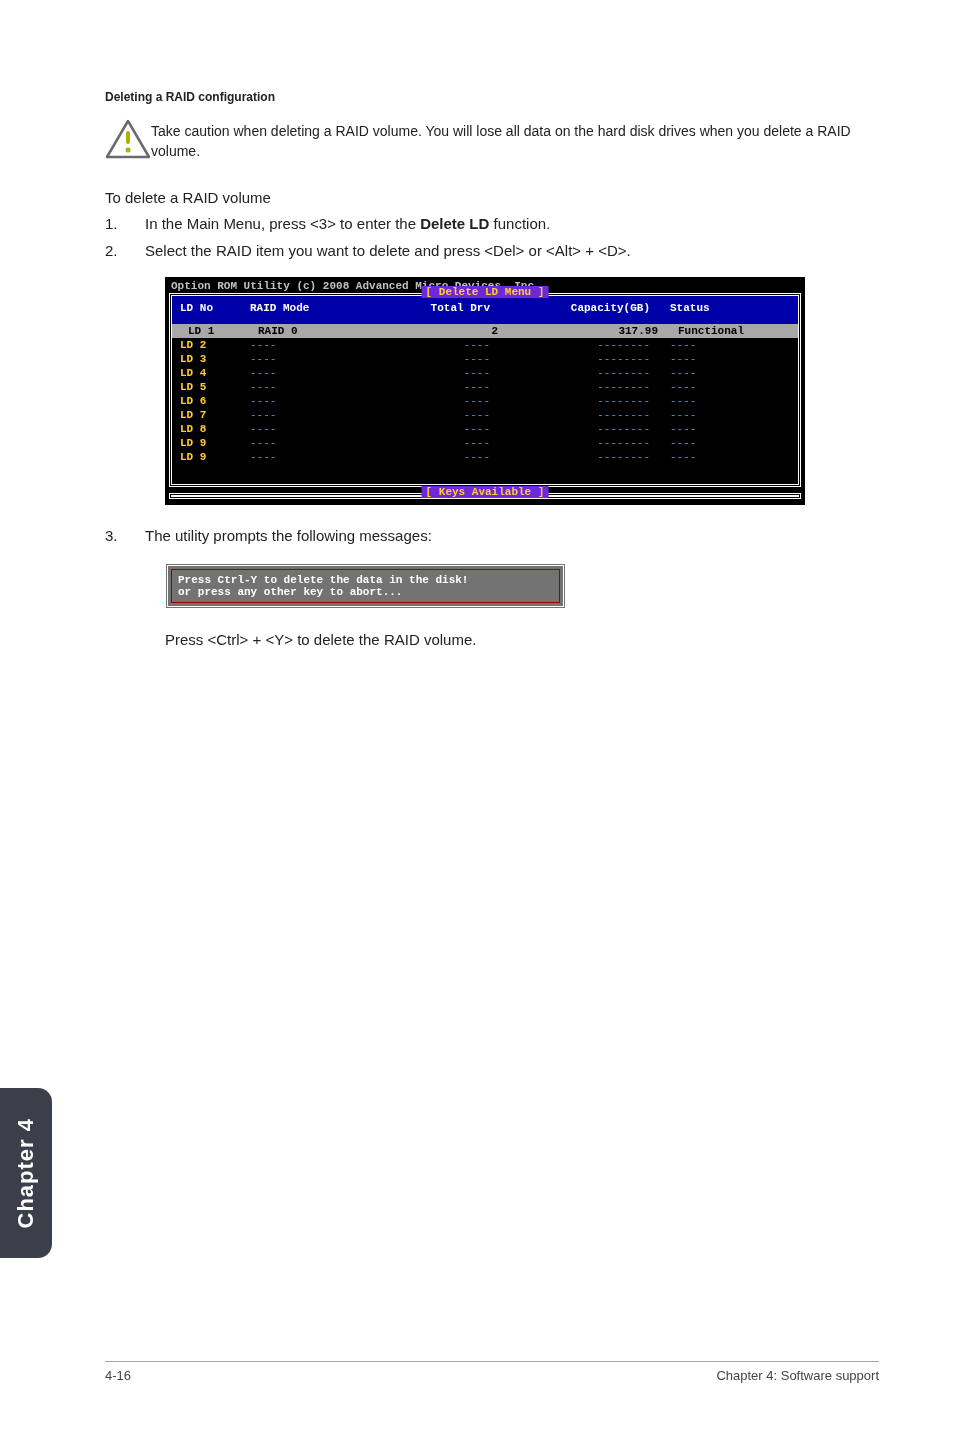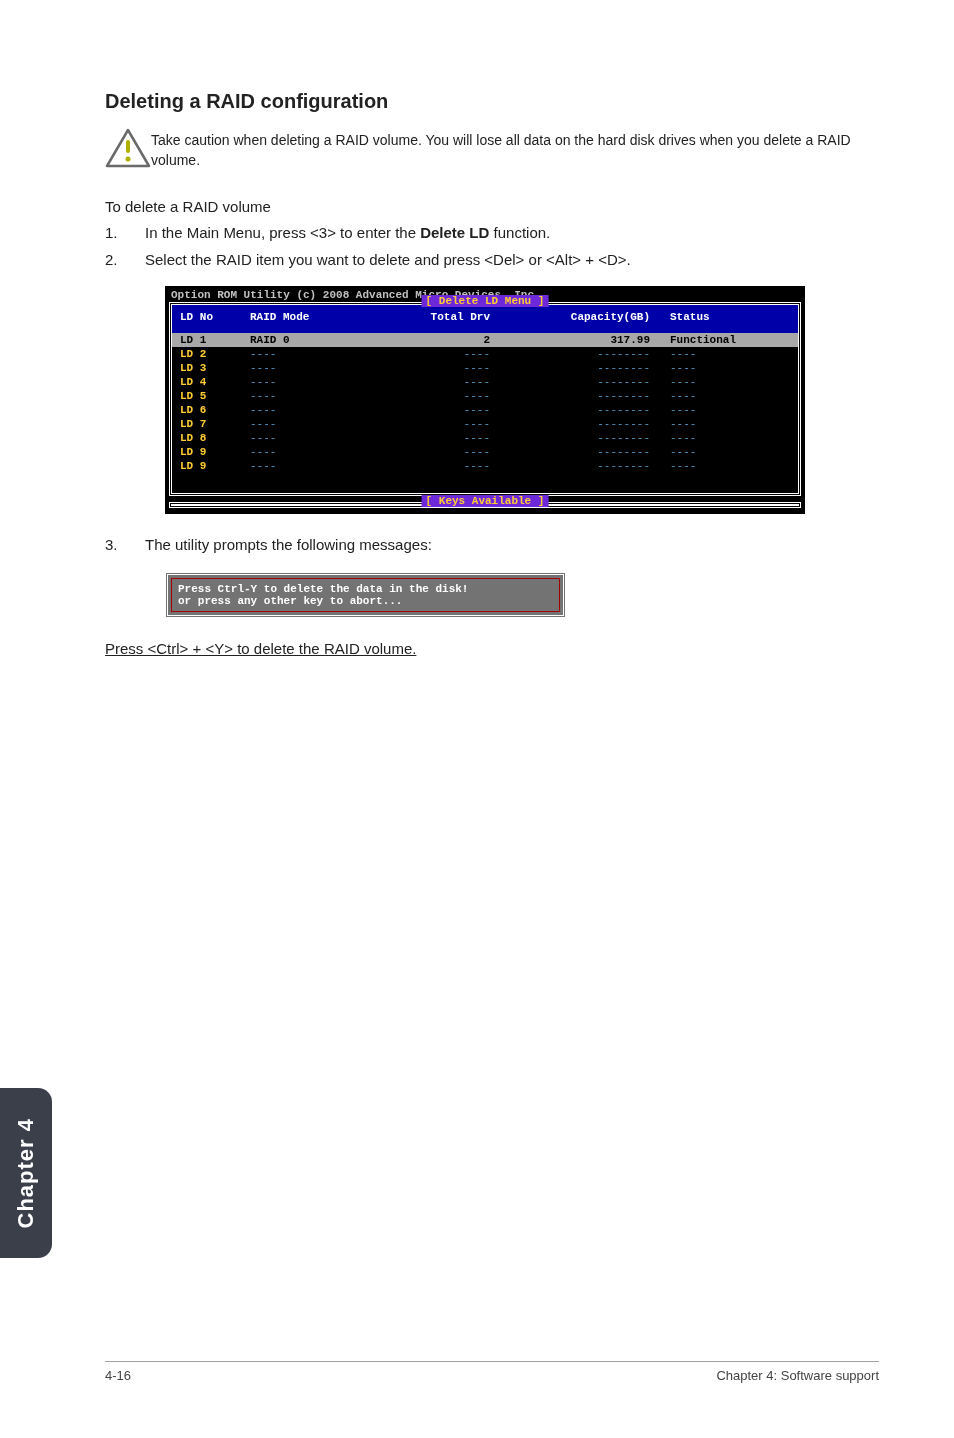--- a/index.html
+++ b/index.html
@@ -10,21 +10,21 @@
     background: #fff;
     font-family: Arial, Helvetica, sans-serif;
     color: #222;
     position: relative;
     box-sizing: border-box;
   }
   .content-area {
     padding: 90px 75px 0 105px;
   }
   h2.section-title {
-    font-size: 20px;
+    font-size: 12px;
     font-weight: bold;
     margin: 0 0 15px 0;
   }
   .caution-row {
     display: flex;
     align-items: flex-start;
     margin-bottom: 25px;
   }
   .caution-icon svg { display:block; }
   .caution-text {
@@ -77,21 +77,21 @@
   .col { white-space: nowrap; }
   .c-ld { width: 70px; }
   .c-mode { width: 120px; }
   .c-drv { width: 120px; text-align:right; padding-right: 20px;}
   .c-cap { width: 140px; text-align:right; padding-right: 20px;}
   .c-status { flex:1; }
   .row-hi {
     background: #a8a8a8;
     color: #000;
     display:flex;
-    padding: 1px 8px;
+    padding: 1px 16px;
     font-weight: bold;
   }
   .row-normal {
     display:flex;
     padding: 1px 8px;
     color: #5fa7d8;
   }
   .row-normal .c-ld { color: #ffcc33; font-weight:bold; }
   .dash { opacity:0.9; }
   .bios-body { background:#000; padding-bottom: 20px; }
@@ -287,21 +287,21 @@
     <div>The utility prompts the following messages:</div>
   </div>
 
   <div class="confirm-box">
     <div class="confirm-inner">
       <div>Press Ctrl-Y to delete the data in the disk!</div>
       <div>or press any other key to abort...</div>
     </div>
   </div>
 
-  <p class="body-text" style="text-decoration:underline;">Press &lt;Ctrl&gt; + &lt;Y&gt; to delete the RAID volume.</p>
+  <p class="body-text" style="margin-left:60px;">Press &lt;Ctrl&gt; + &lt;Y&gt; to delete the RAID volume.</p>
 
 </div>
 
 <div class="side-tab">
   <span>Chapter 4</span>
 </div>
 
 <div class="footer">
   <span>4-16</span>
   <span>Chapter 4: Software support</span>

